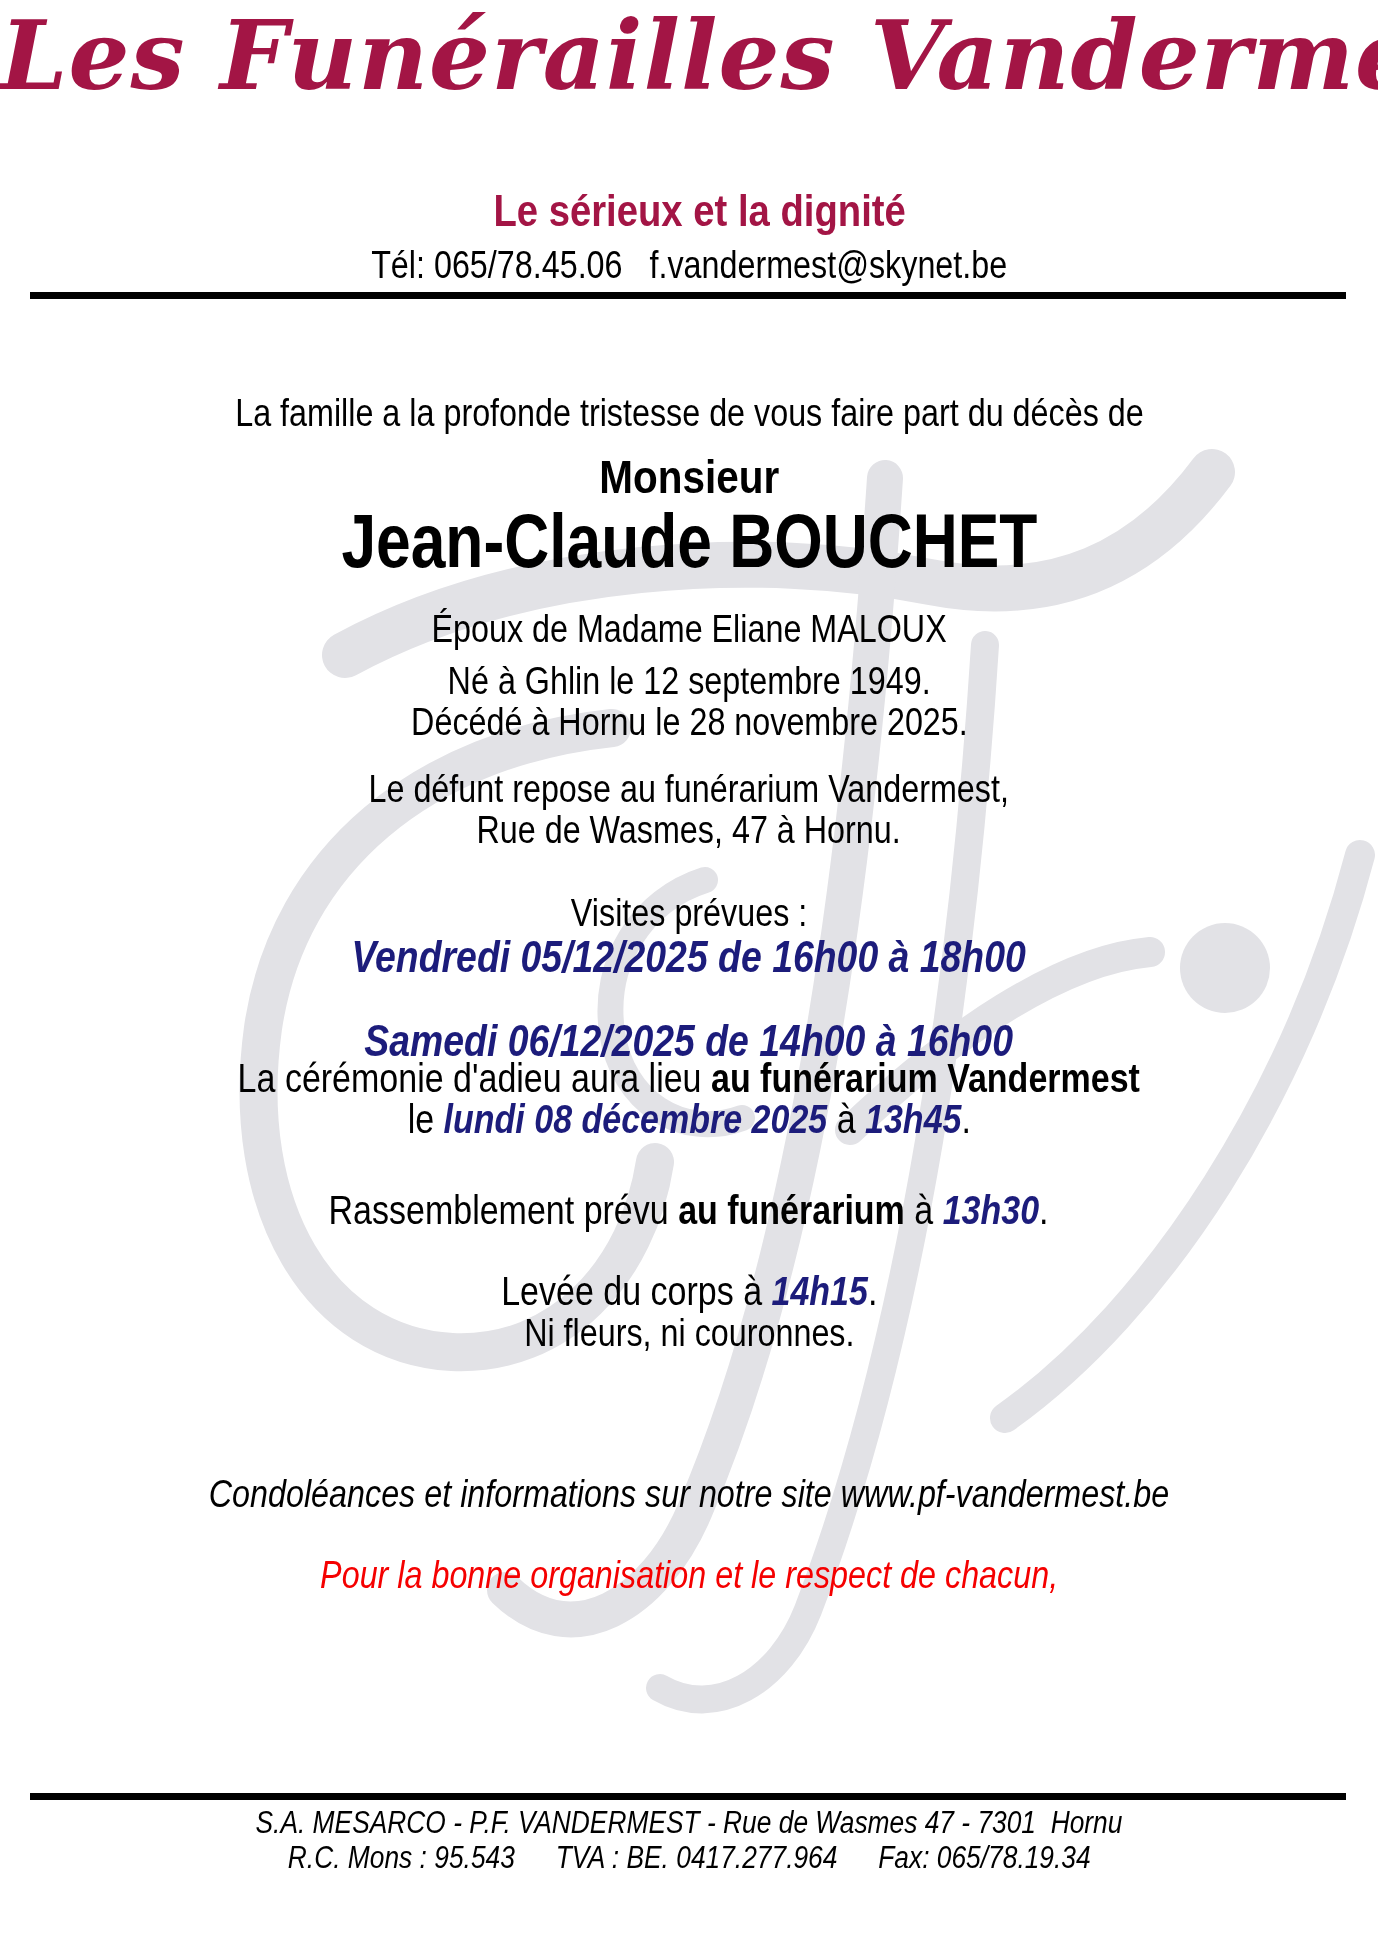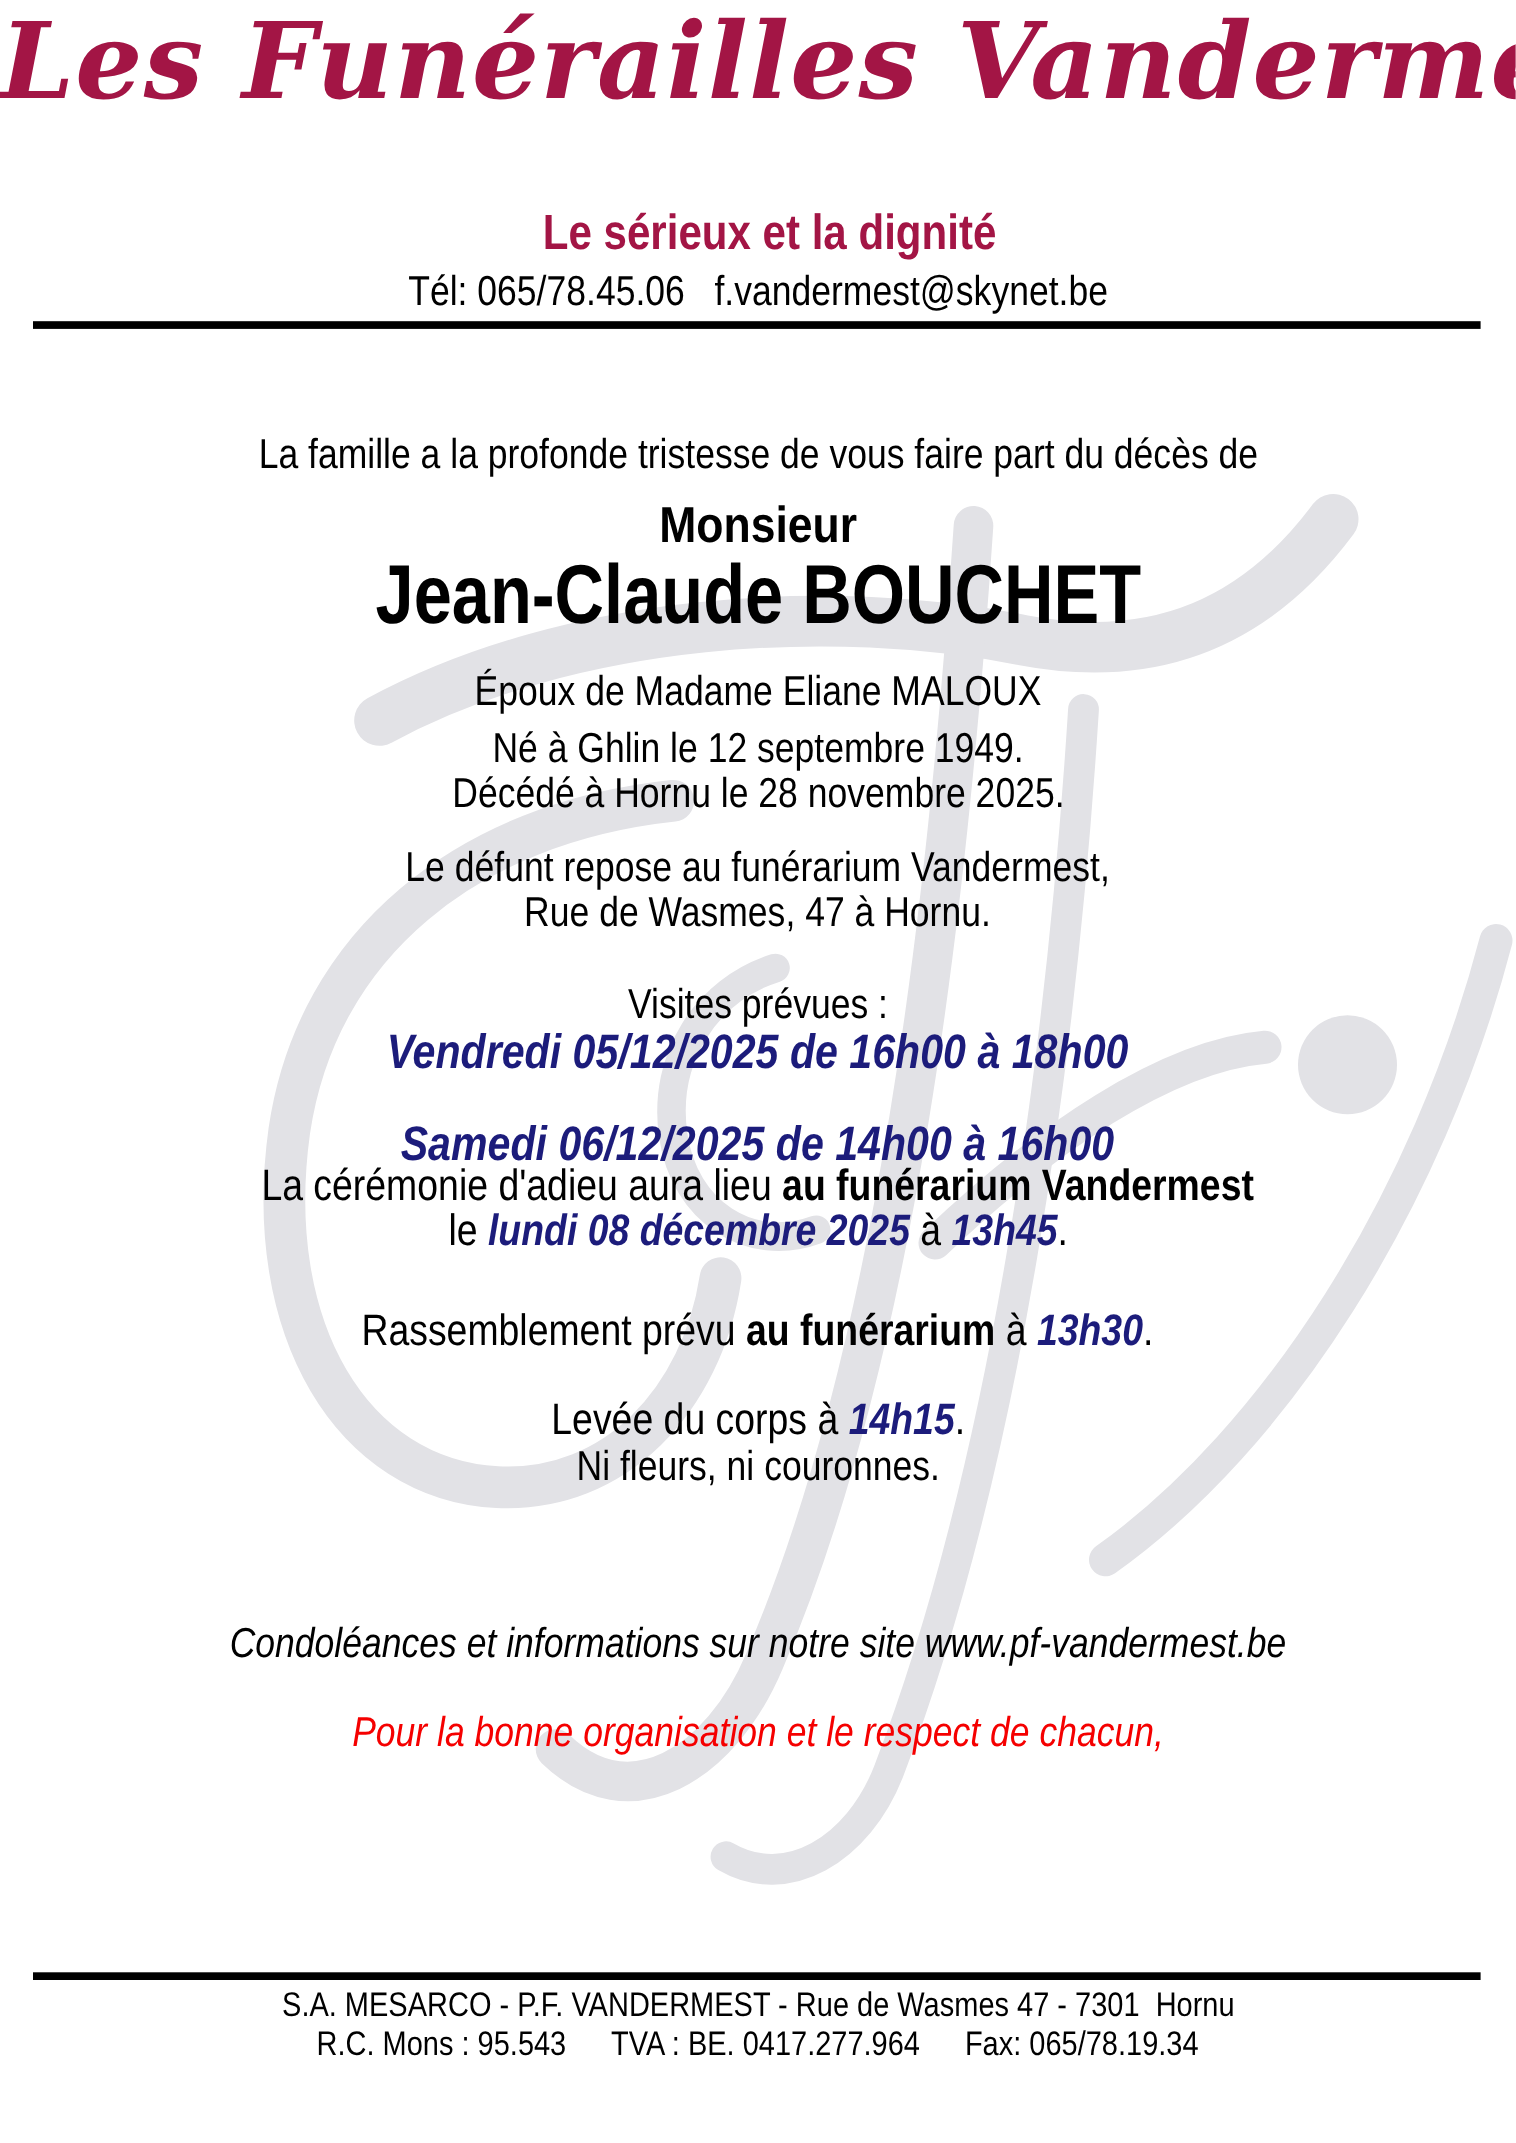--- a/index.html
+++ b/index.html
@@ -54,21 +54,21 @@
   .cer{font-size:40px;}
   .cer1{top:1056px;}
   .cer2{top:1097px;}
   .gat1{top:1188px;}
   .gat2{top:1229px;margin-top:40px;}
   .noflowers{top:1312px;}
   .condol{top:1473px;font-style:italic;}
   .notice{font-style:italic;color:#F50000;}
   .notice1{top:1554px;}
   .notice2{top:1596px;}
-  .footer-txt{font-size:31px;}
+  .footer-txt{font-size:31px;font-style:italic;}
   .footer1{top:1806px;}
   .footer2{top:1841px;}
   .gap{margin-left:48px;}
 
   b.blk{font-weight:bold;color:#000000;font-style:normal;}
   .navy{font-weight:bold;font-style:italic;color:#1C1C7B;}
   .blackdot{color:#000000;font-style:normal;font-weight:normal;}
 </style>
 </head>
 <body>

